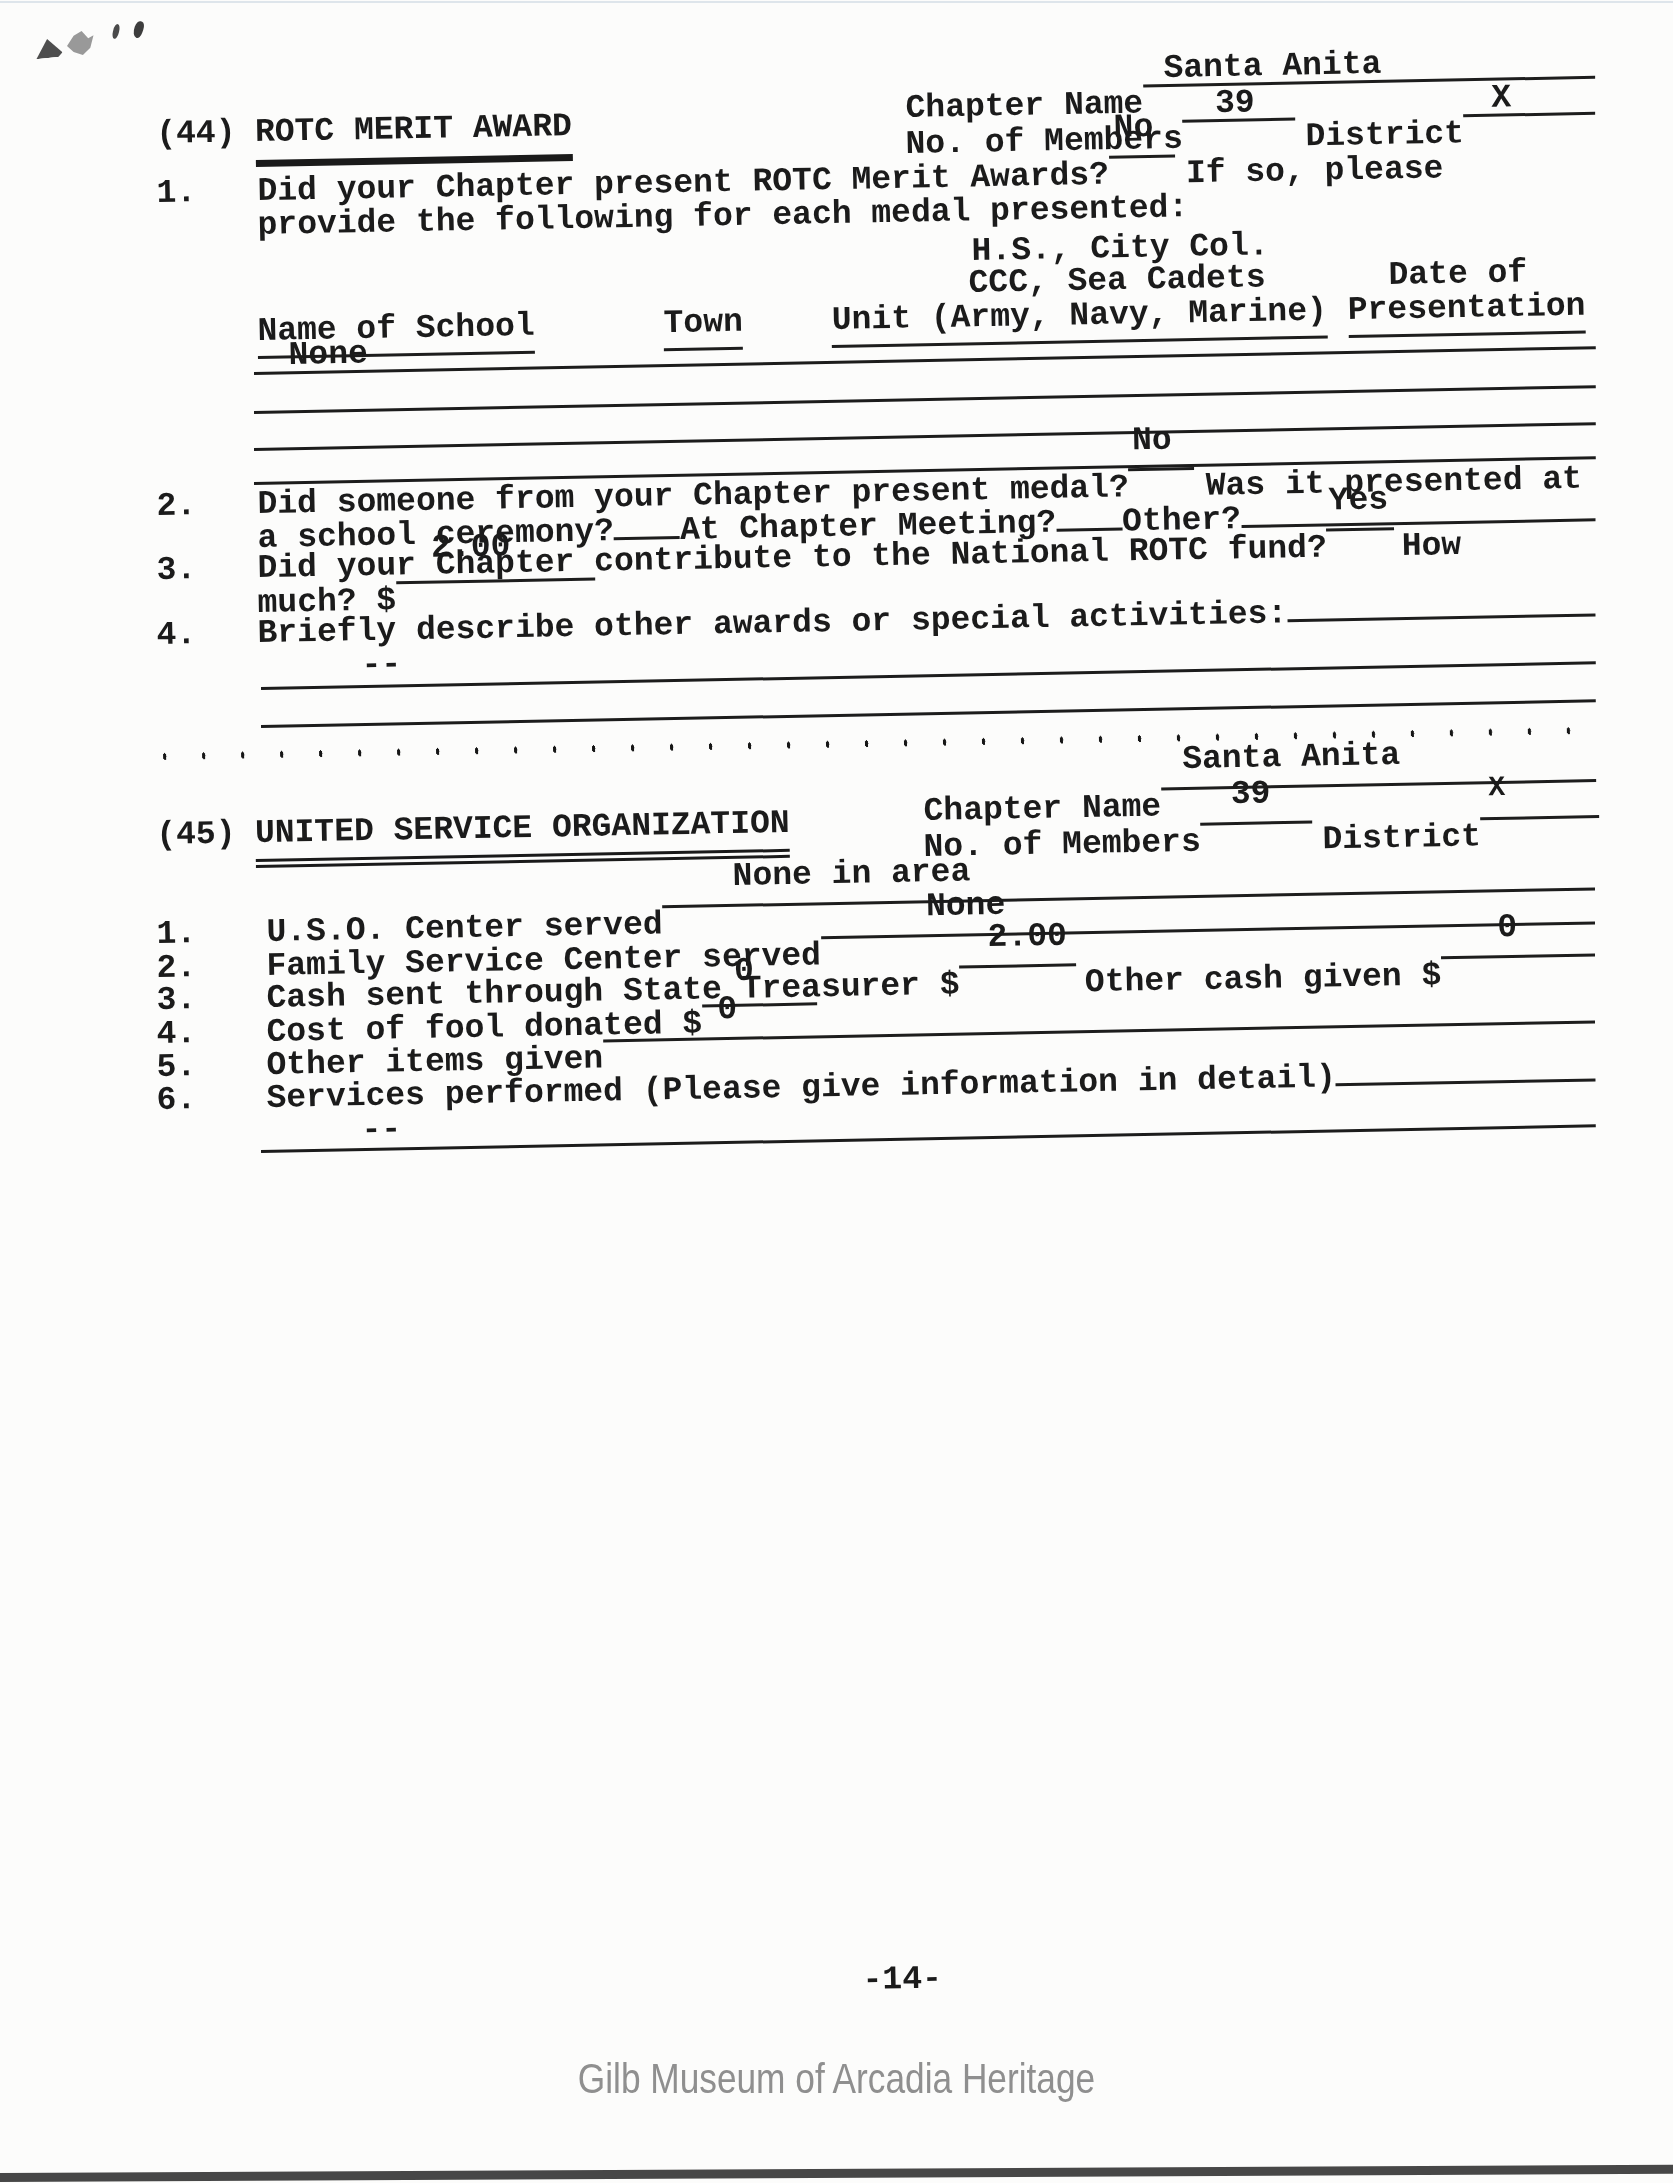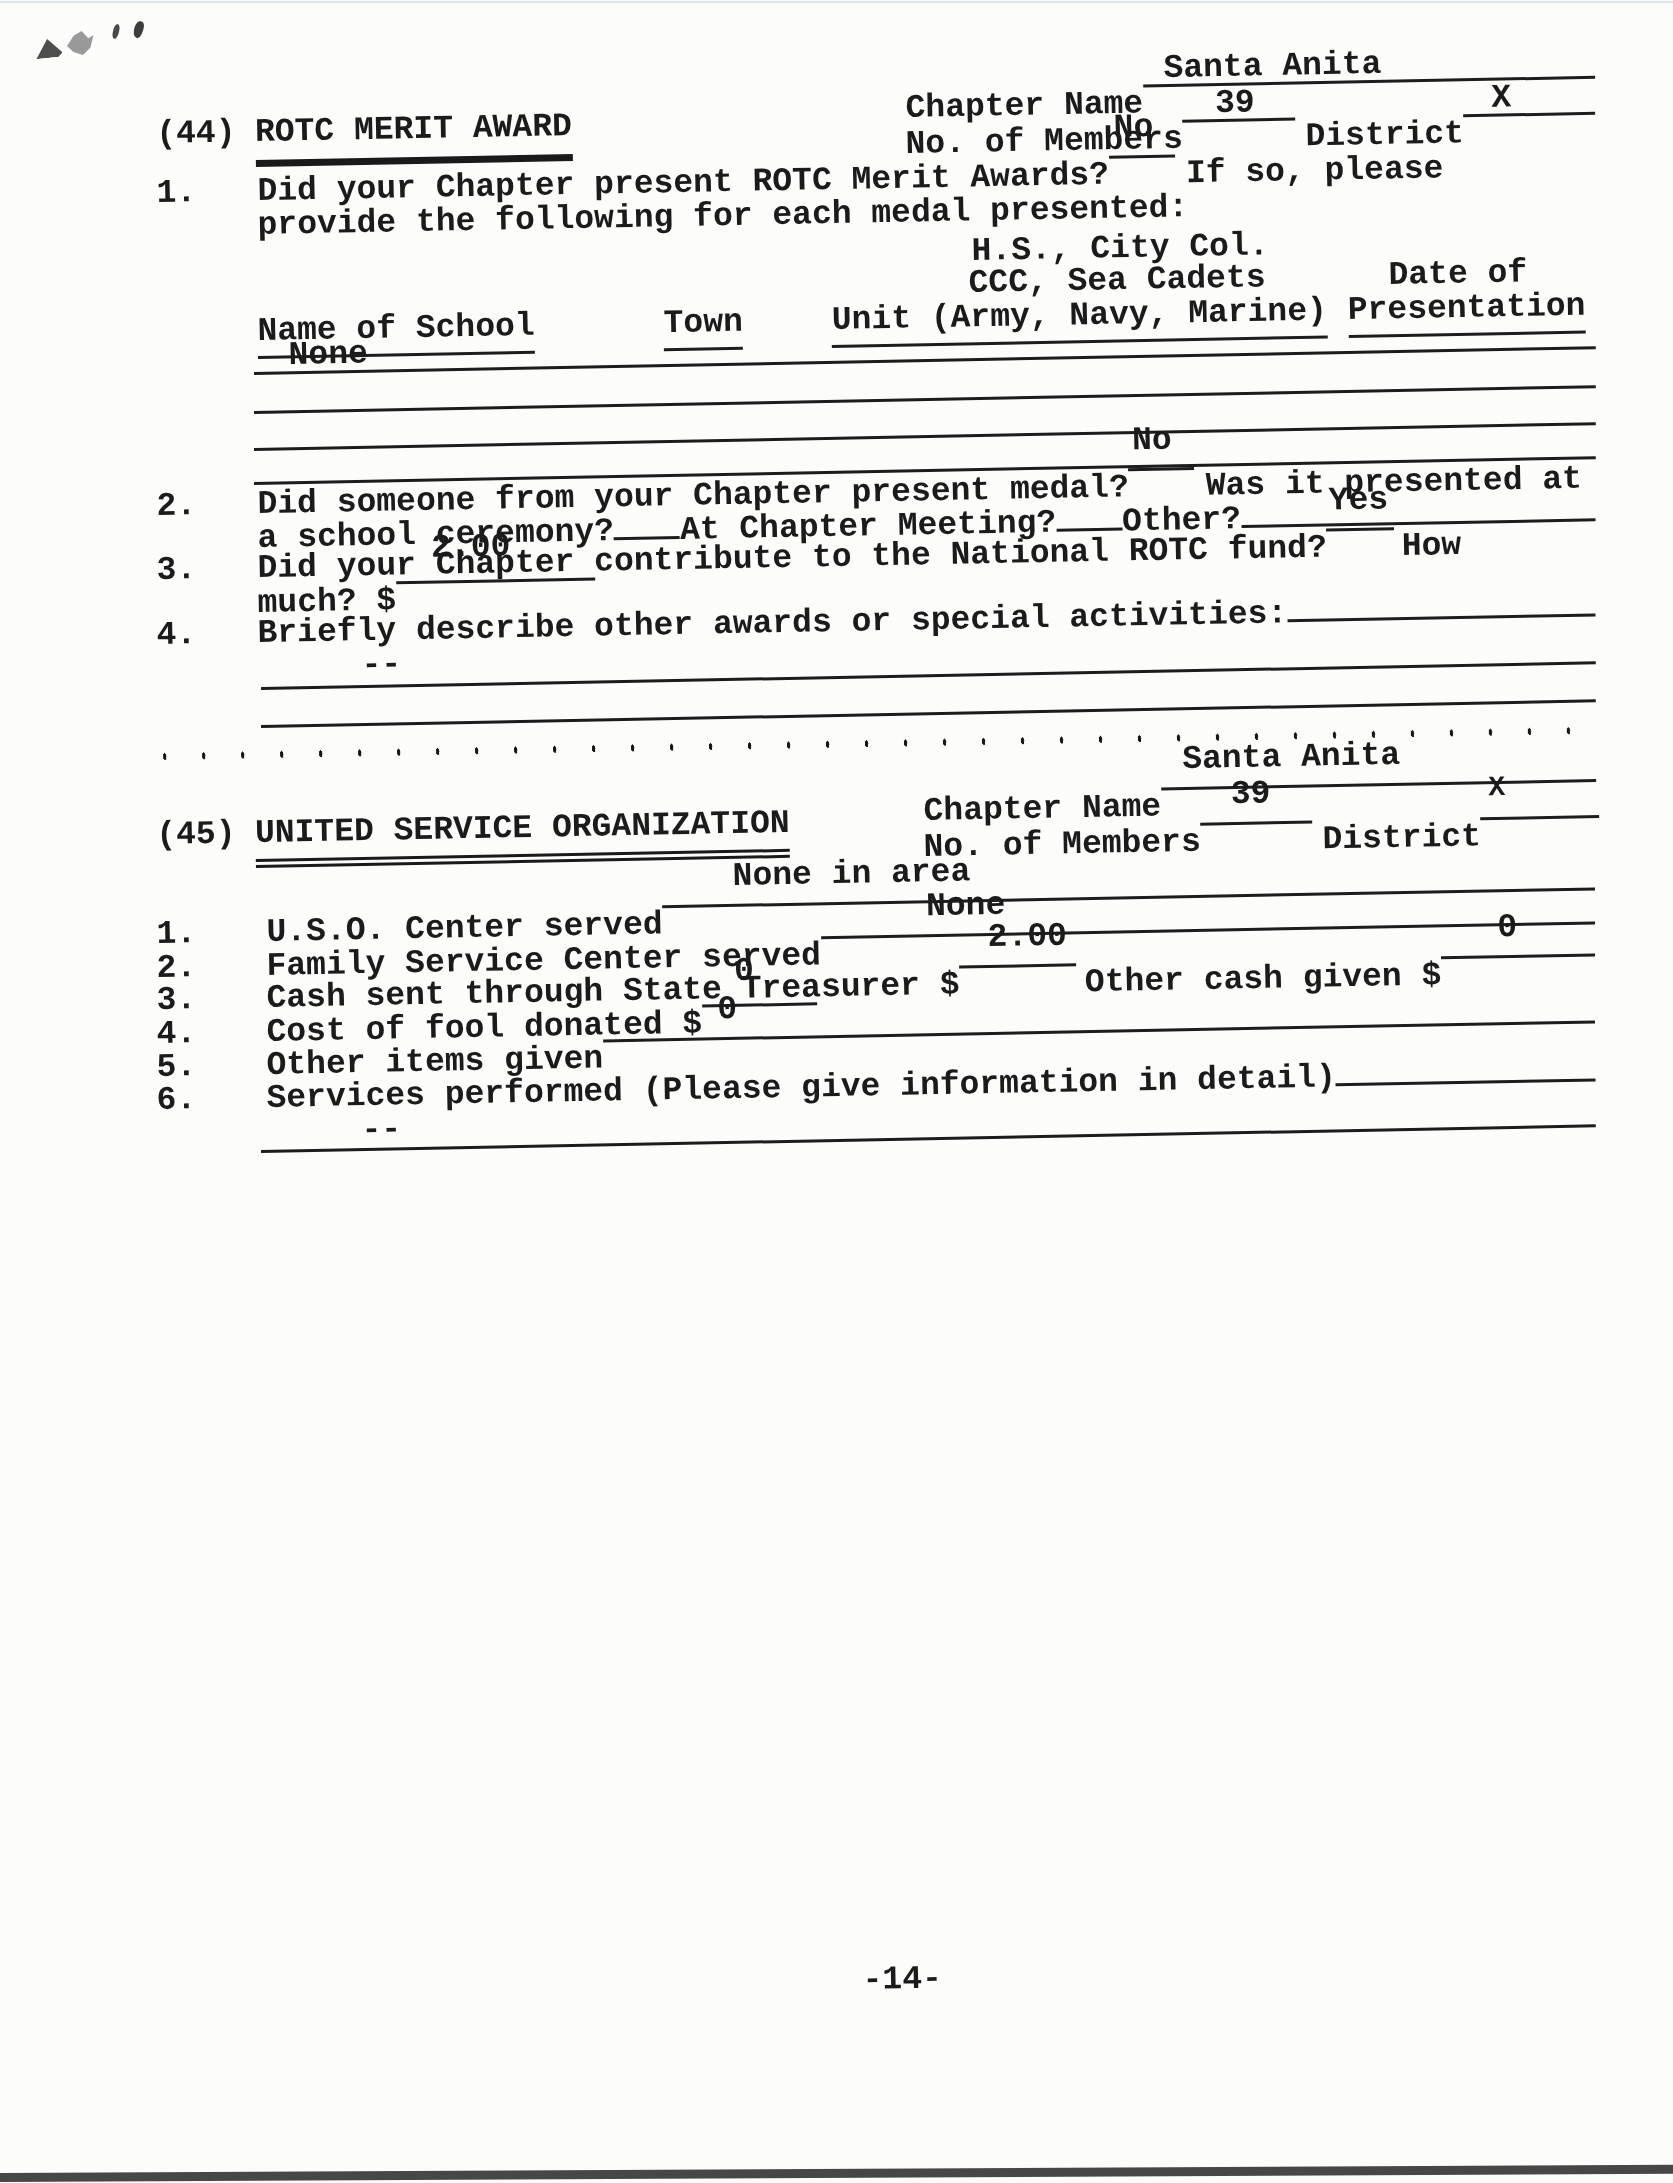--- a/index.html
+++ b/index.html
@@ -252,17 +252,20 @@
   <div class="row tw" style="left:362px;top:1111px;">
     <span>--</span>
   </div>
 
   <div class="rule" style="left:261px;top:1150px;width:1335px;"></div>
 
   <div class="row tw page-number">
     <span>-14-</span>
   </div>
 
+  <div class="watermark">
+    <span>Gilb Museum of Arcadia Heritage</span>
+  </div>
 
   <div class="scan-bar"></div>
 
 </div>
 
 
 </body></html>

